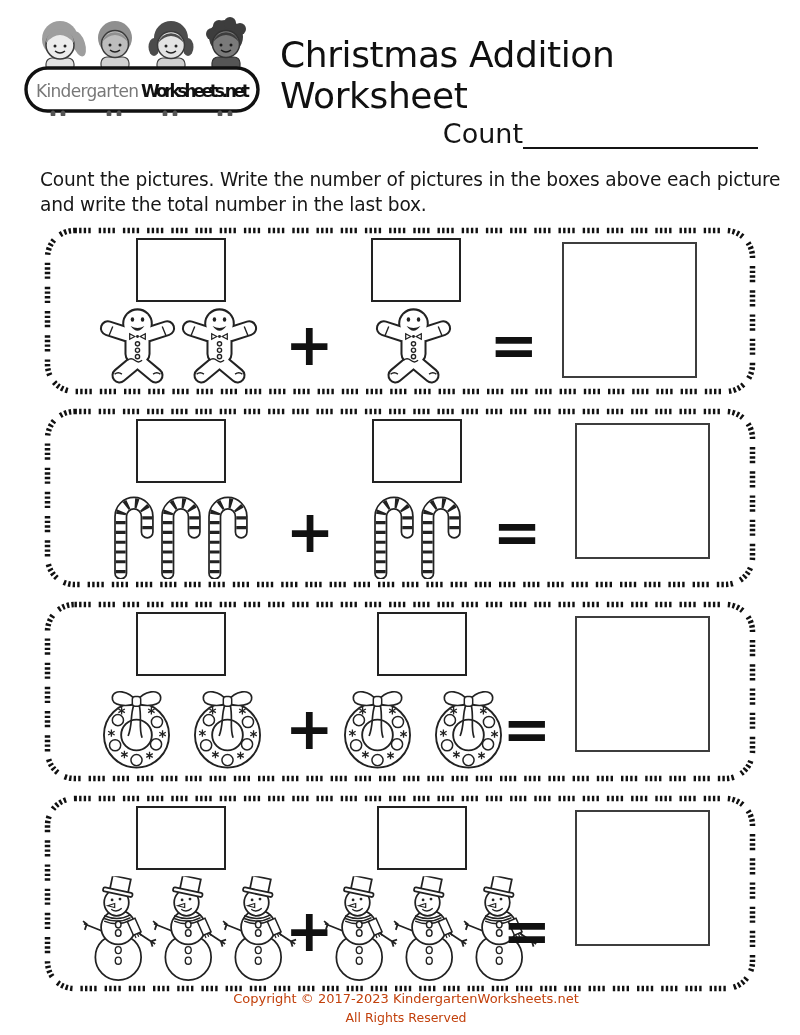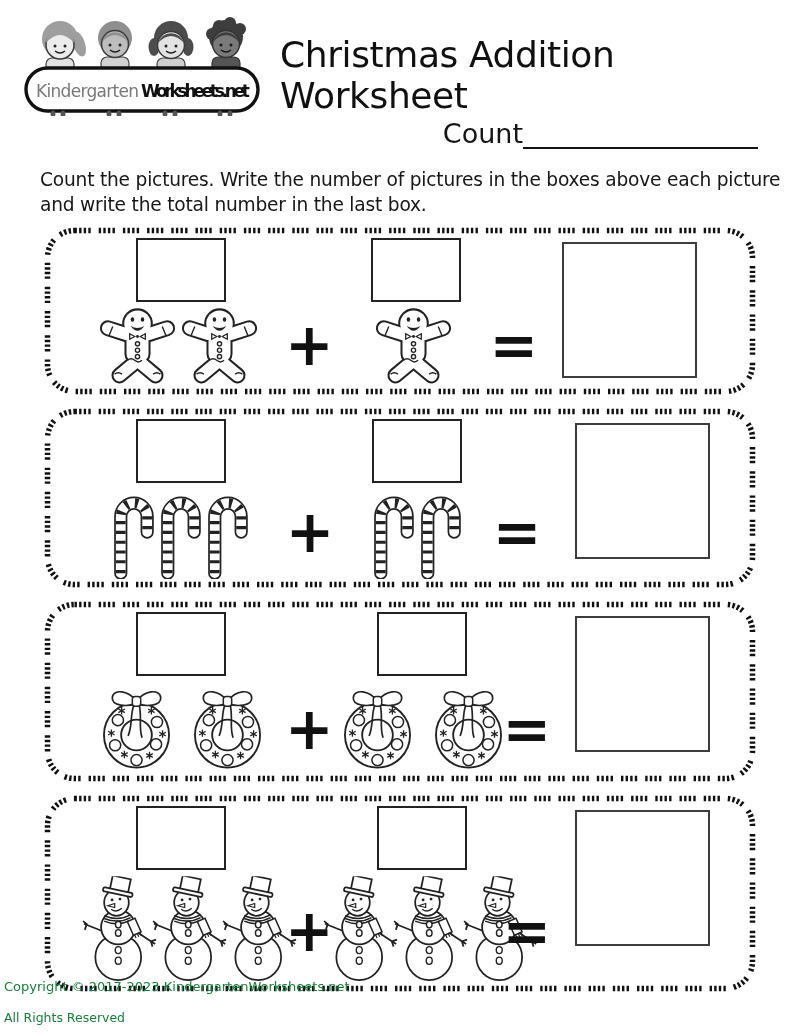--- a/index.html
+++ b/index.html
@@ -52,23 +52,23 @@
     margin-left:auto; margin-top:4px; flex:none; }
   .item-gingerbread-man .sum-box { margin-right:60px; }
 
   .pic { display:block; flex:none; }
   .pic-gingerbread-man { width:77px; height:79px; margin-right:5px; }
   .pic-candy-cane { width:45px; height:90px; margin-right:2px; }
   .pic-wreath { width:93px; height:93px; margin-right:-2px; }
   .pic-snowman { width:88px; height:106px; margin-right:-18px; }
 
   
-  .footer { position:absolute; left:4px; right:0; bottom:10px; color:#15803d; }
+  .footer { position:absolute; left:12px; right:0; bottom:10px; text-align:center; color:#c2410c; }
   .footer .line1 { font-size:13px; }
-  .footer .line2 { font-size:12.5px; margin-top:16px; }
+  .footer .line2 { font-size:12.5px; margin-top:4px; }
 
   .defs-hidden { position:absolute; width:0; height:0; overflow:hidden; }
 </style>
 </head>
 <body>
 
 <svg class="defs-hidden" xmlns="http://www.w3.org/2000/svg" aria-hidden="true">
   <defs>
 
     <symbol id="icon-gingerbread-man" viewBox="0 0 84 86">

